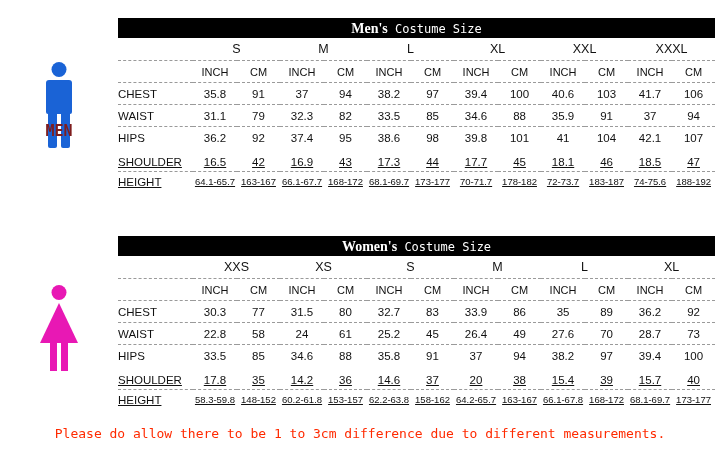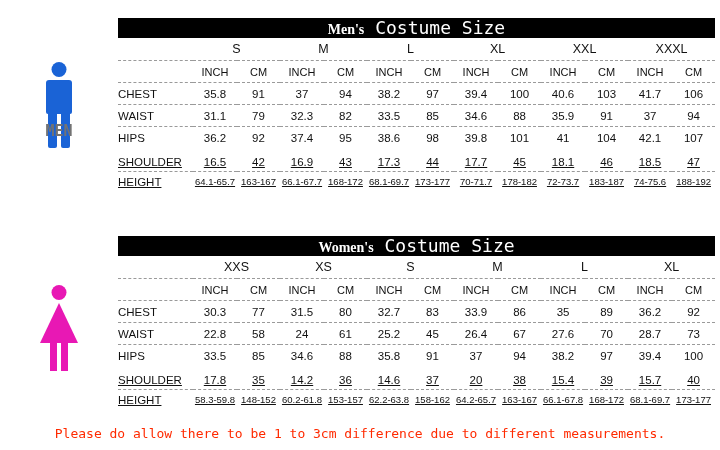--- a/index.html
+++ b/index.html
@@ -92,21 +92,21 @@
   .women .legL { left: 11px; }
   .women .legR { right: 11px; }
 
   .fig-label {
     margin-top: 2px;
     font-family: "DejaVu Sans Mono", monospace;
     font-size: 15px;
     font-weight: bold;
     letter-spacing: 0px;
   }
-  .fig.men .fig-label { color: #737373; }
+  .fig.men .fig-label { color: #7f1d1d; }
   .fig.women .fig-label { color: #e818b4; }
 
   
   .fig.men .person { margin-bottom: -28px; }
   .fig.men .fig-label { position: relative; z-index: 2; }
   .fig.women .person { margin-bottom: -46px; }
   .fig.women .fig-label { position: relative; z-index: 2; }
 
   
   .table-block {
@@ -124,21 +124,21 @@
     height: 20px;
     line-height: 20px;
   }
   .title-bar .t1 {
     font-family: "Liberation Serif", serif;
     font-weight: bold;
     font-size: 14px;
   }
   .title-bar .t2 {
     font-family: "DejaVu Sans Mono", monospace;
-    font-size: 18px;
+    font-size: 12px;
   }
 
   table.size {
     border-collapse: collapse;
     width: 597px;
     table-layout: fixed;
   }
   table.size td, table.size th {
     border: none;
     font-family: "Liberation Sans", sans-serif;
@@ -411,21 +411,21 @@
         </tr>
         <tr class="dashed-under">
           <td class="rowhead">WAIST</td>
           <td>22.8</td>
           <td>58</td>
           <td class="vline">24</td>
           <td>61</td>
           <td class="vline">25.2</td>
           <td>45</td>
           <td class="vline">26.4</td>
-          <td>67</td>
+          <td>49</td>
           <td class="vline">27.6</td>
           <td>70</td>
           <td class="vline">28.7</td>
           <td>73</td>
         </tr>
         <tr>
           <td class="rowhead">HIPS</td>
           <td>33.5</td>
           <td>85</td>
           <td class="vline">34.6</td>

